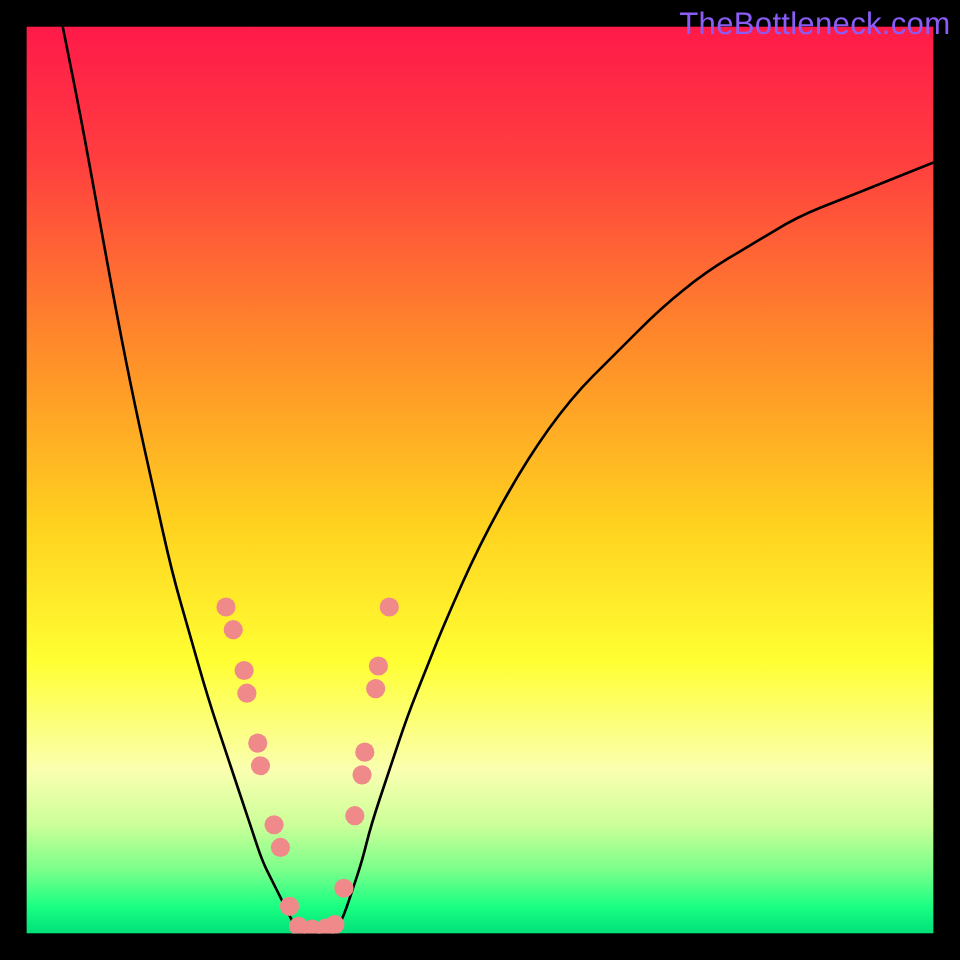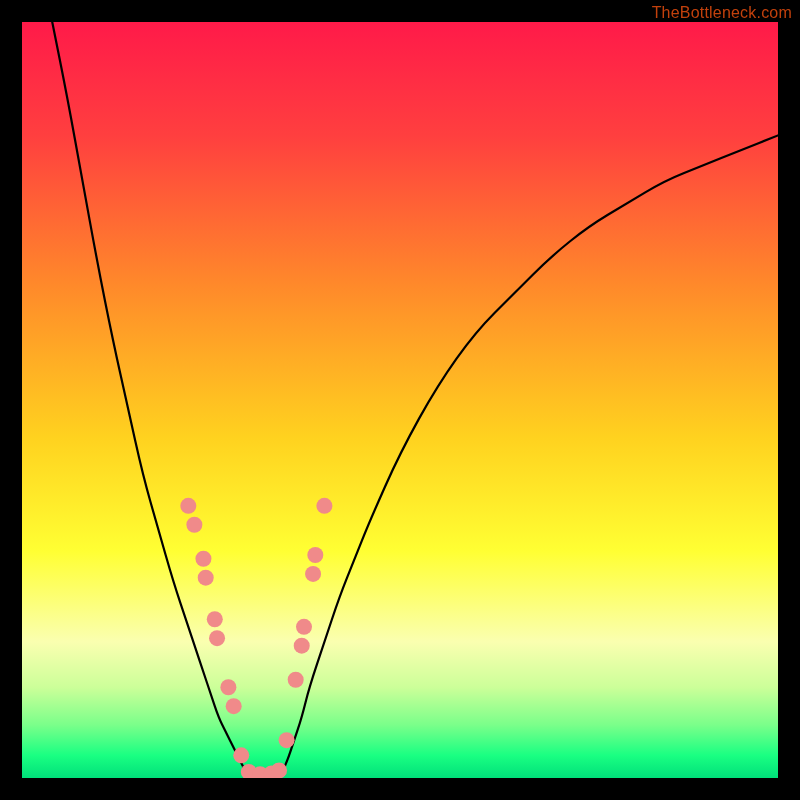--- a/index.html
+++ b/index.html
@@ -23,22 +23,22 @@
     position: absolute;
     left: 0;
     top: 0;
     width: 756px;
     height: 756px;
   }
   .watermark {
     position: absolute;
     top: 4px;
     right: 8px;
-    color: #c2410c;
-    font-size: 16px;
+    color: #8b5cf6;
+    font-size: 26px;
     font-weight: 500;
     letter-spacing: 0.2px;
     user-select: none;
   }
 </style>
 </head>
 <body>
 
 <div class="frame">
   <svg class="plot-area" viewBox="0 0 756 756" preserveAspectRatio="none">

